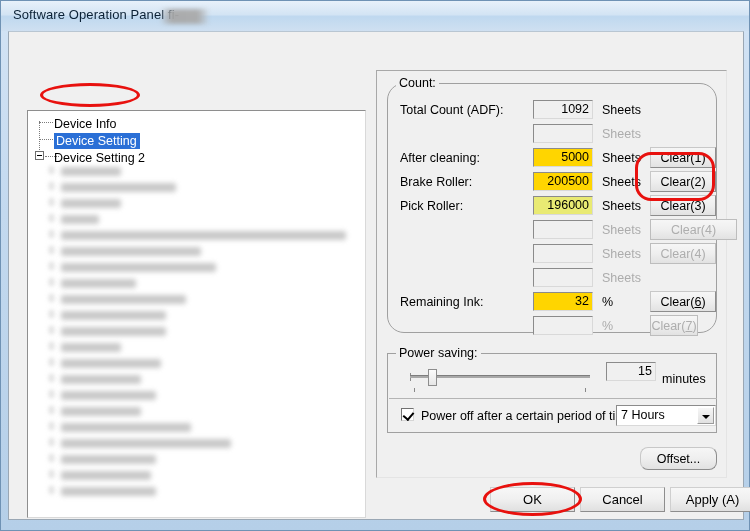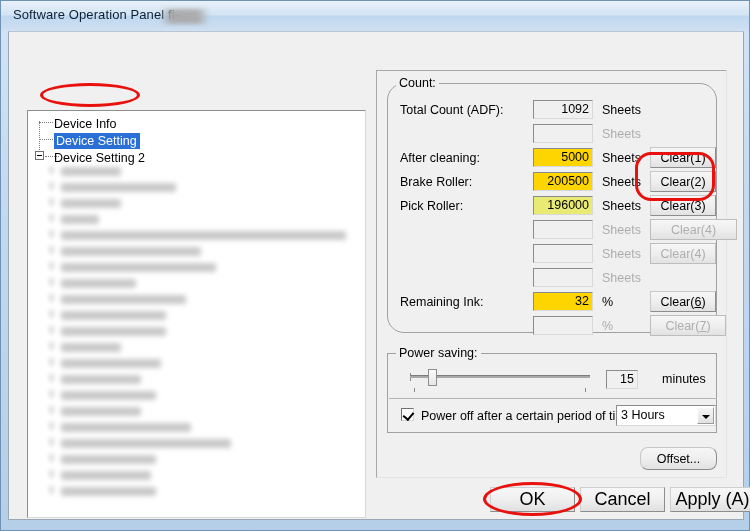--- a/index.html
+++ b/index.html
@@ -207,21 +207,21 @@
     position: absolute; height: 0;
     border-top: 1px solid #b4b4b4;
   }
 
   
   .bottom-btn {
     position: absolute; height: 25px; width: 85px;
     background: linear-gradient(to bottom, #f7f7f7 0%, #f0f0f0 48%, #e0e0e0 100%);
     border: 1px solid #8d8d8d;
     border-top-color: #cfcfcf; border-left-color: #cfcfcf;
-    font-size: 18px; color: #000;
+    font-size: 13px; color: #000;
     display: flex; align-items: center; justify-content: center;
   }
 
   
   .annot-ellipse {
     position: absolute;
     border: 3px solid #e8110e;
     border-radius: 50%;
     pointer-events: none;
   }
@@ -341,47 +341,47 @@
             <div class="unit-label disabled" style="left: 214px; top: 163px;">Sheets</div>
             <div class="btn disabled" style="left: 262px; top: 159px; width: 66px; height: 21px;">Clear(4)</div>
             <div class="textfield empty" style="left: 145px; top: 184px; width: 60px;"></div>
             <div class="unit-label disabled" style="left: 214px; top: 187px;">Sheets</div>
             <div class="field-label" style="left: 12px; top: 211px;">Remaining Ink:</div>
             <div class="textfield gold" style="left: 145px; top: 208px; width: 60px;">32</div>
             <div class="unit-label" style="left: 214px; top: 211px;">%</div>
             <div class="btn" style="left: 262px; top: 207px; width: 66px; height: 21px;">Clear(<u>6</u>)</div>
             <div class="textfield empty" style="left: 145px; top: 232px; width: 60px;"></div>
             <div class="unit-label disabled" style="left: 214px; top: 235px;">%</div>
-            <div class="btn disabled" style="left: 262px; top: 231px; width: 76px; height: 21px;">Clear(<u>7</u>)</div>
+            <div class="btn disabled" style="left: 262px; top: 231px; width: 48px; height: 21px;">Clear(<u>7</u>)</div>
           </div>
       </div>
 
       <div class="annot-round-rect" style="left:258px; top:81px; width:80px; height:49px;"></div>
 
       <div class="groupbox" style="left:10px; top:282px; width:330px; height:80px;">
         <span class="gb-title">Power saving:</span>
 
         <div id="slider-wrap" style="left:22px; top:14px; width:180px; height:24px;">
           <div class="endcap" style="left:0px;"></div>
           <div id="slider-track"></div>
           <div id="slider-thumb"></div>
           <div class="tickmark" style="left:4px;"></div>
           <div class="tickmark" style="left:175px;"></div>
         </div>
 
-        <div class="textfield readonly" style="left:218px; top:16px; width:32px;">15</div>
+        <div class="textfield readonly" style="left:218px; top:8px; width:50px;">15</div>
         <span class="unit-label" style="left:274px; top:18px;">minutes</span>
 
         <div class="inner-divider" style="left:1px; top:44px; width:328px;"></div>
 
         <div id="checkbox-box" style="left:13px; top:54px;"></div>
         <span id="checkbox-label" style="left:33px; top:55px;">Power off after a certain period of time</span>
 
         <div id="combo" style="left:228px; top:51px; width:100px; height:21px;">
-          <span id="combo-value">3 Hours</span>
+          <span id="combo-value">7 Hours</span>
           <div id="combo-arrow-btn"></div>
         </div>
       </div>
 
       <div class="btn" style="left:263px; top:376px; width:77px; height:23px;border-radius:8px;">Offset...</div>
     </div>
 
     <div class="bottom-btn" style="left:481px; top:455px;">OK</div>
     <div class="bottom-btn" style="left:571px; top:455px;">Cancel</div>
     <div class="bottom-btn" style="left:661px; top:455px;">Apply (A)</div>

